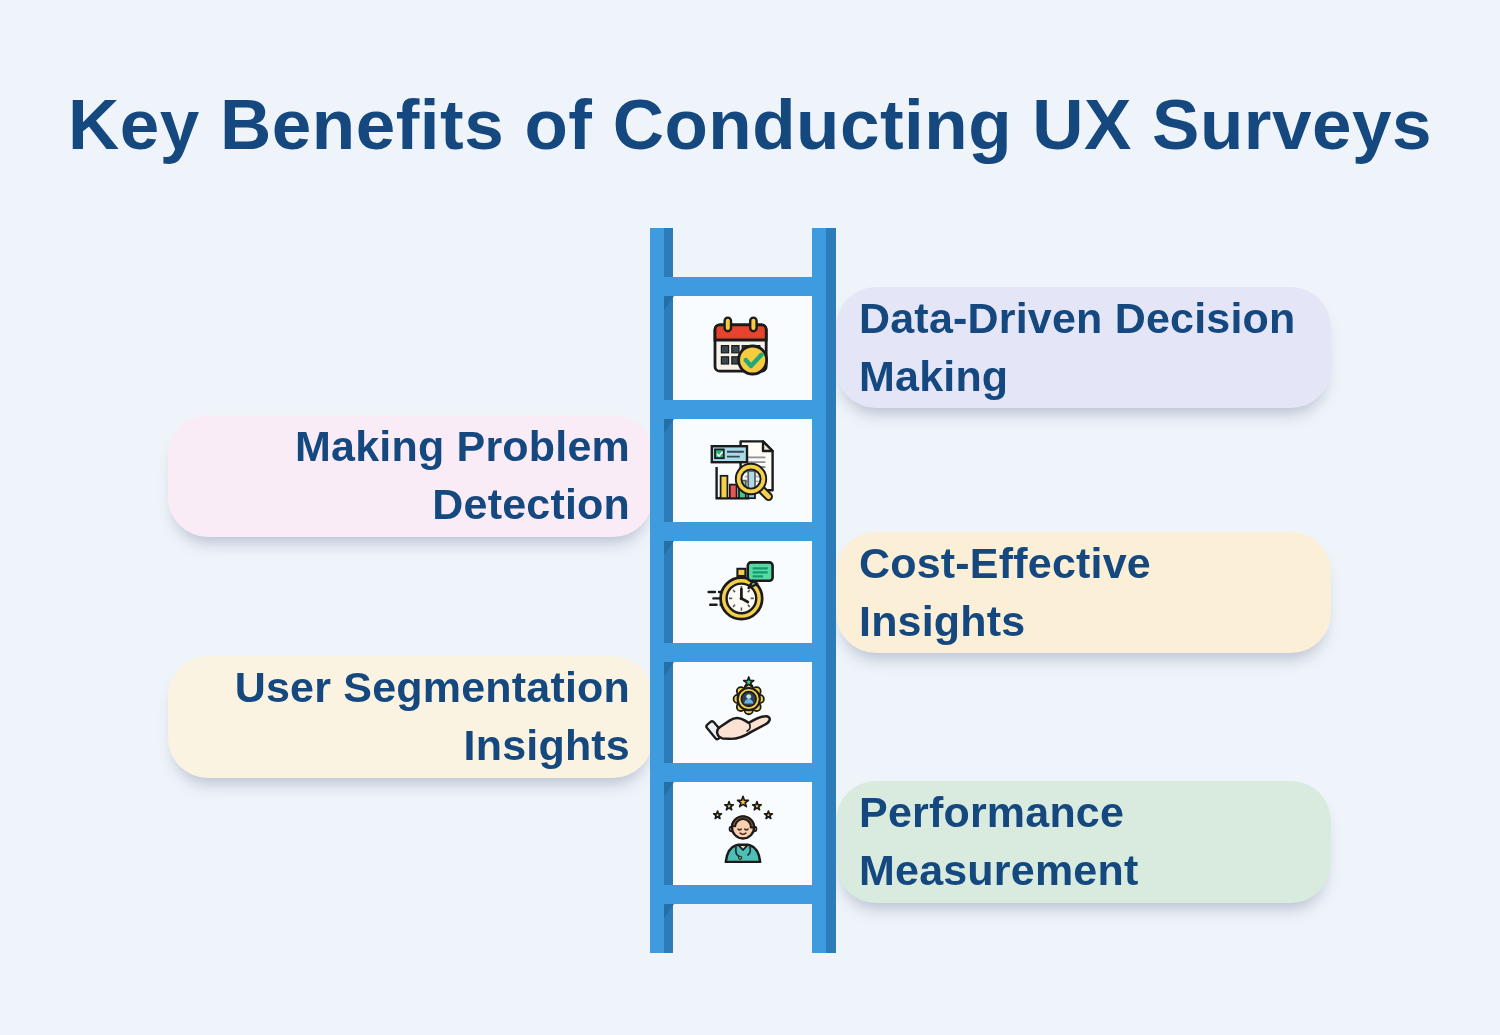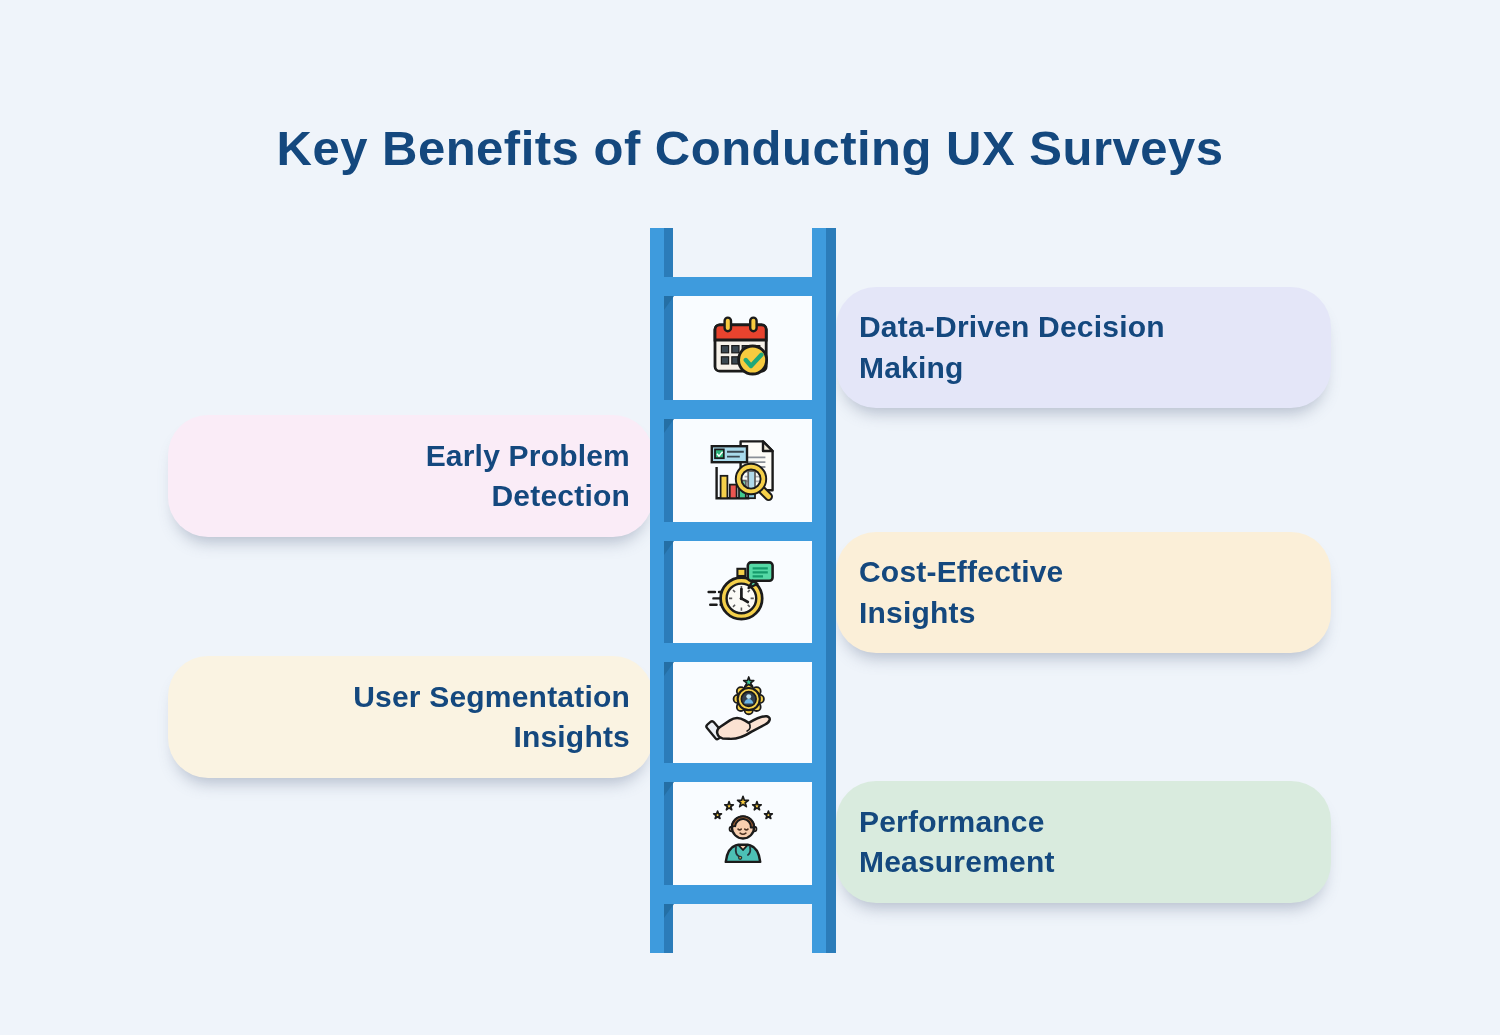--- a/index.html
+++ b/index.html
@@ -6,23 +6,22 @@
   .canvas{
     position:relative;
     width:1500px;height:1035px;
     background:#EFF4FA;
     font-family:"Liberation Sans", sans-serif;
     overflow:hidden;
   }
   .title{
     position:absolute;top:84px;left:0;width:100%;
     text-align:center;
-    font-size:49px;font-weight:700;letter-spacing:.5px;
+    font-size:71px;font-weight:700;letter-spacing:.5px;
     color:#14487E;
-    margin-top:36px;
   }
   
   .ladder{position:absolute;left:650px;top:228px;width:186px;height:725px;}
   .rail{
     position:absolute;top:0;height:100%;width:23px;
     background:linear-gradient(90deg,#3E9BDD 0%,#3E9BDD 60%,#2B7CB9 60%,#2B7CB9 100%);
   }
   .rail.left{left:0;z-index:1;}
   .rail.right{right:0;width:24px;z-index:3;}
   .rung{position:absolute;left:14px;width:172px;height:19px;background:#3E9BDD;z-index:2;}
@@ -37,37 +36,37 @@
   
   .card{
     position:absolute;height:121px;border-radius:40px;
     display:flex;align-items:center;box-sizing:border-box;
     box-shadow:0 12px 16px -7px rgba(110,125,150,.45);
     z-index:0;
   }
   .card.right{left:836px;width:495px;padding-left:23px;justify-content:flex-start;text-align:left;}
   .card.left{left:168px;width:485px;padding-right:23px;justify-content:flex-end;text-align:right;}
   .card-label{
-    font-size:30px;font-weight:700;line-height:1.34;letter-spacing:.2px;
+    font-size:43px;font-weight:700;line-height:1.34;letter-spacing:.2px;
     color:#14487E;white-space:pre-line;
   }
 </style>
 </head>
 <body>
 
 <div class="canvas" style="background: rgb(239, 244, 250);">
 
   <div class="title" style="color: rgb(20, 72, 126);">Key Benefits of Conducting UX Surveys</div>
 
   <div class="card right" style="top: 287px; background: rgb(228, 230, 248);">
     <span class="card-label">Data-Driven Decision
 Making</span>
   </div>
   <div class="card left" style="top: 415px; height: 122px; background: rgb(250, 236, 247);">
-    <span class="card-label">Early Problem
+    <span class="card-label">Making Problem
 Detection</span>
   </div>
   <div class="card right" style="top: 532px; background: rgb(251, 239, 216);">
     <span class="card-label">Cost-Effective
 Insights</span>
   </div>
   <div class="card right" style="top: 781px; height: 122px; background: rgb(217, 235, 222);">
     <span class="card-label">Performance
 Measurement</span>
   </div>

